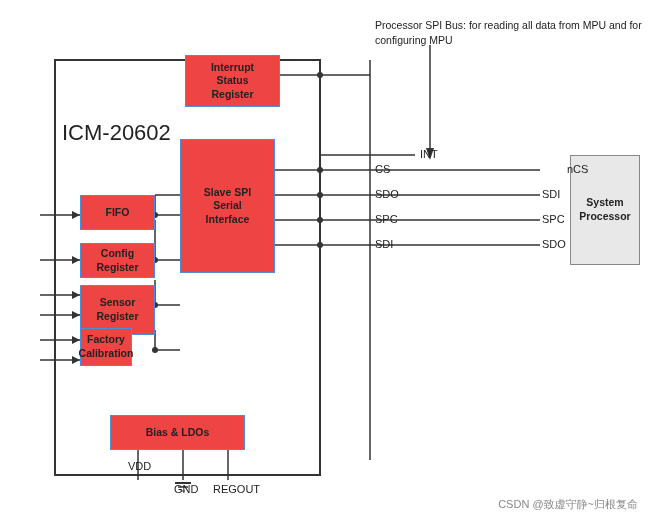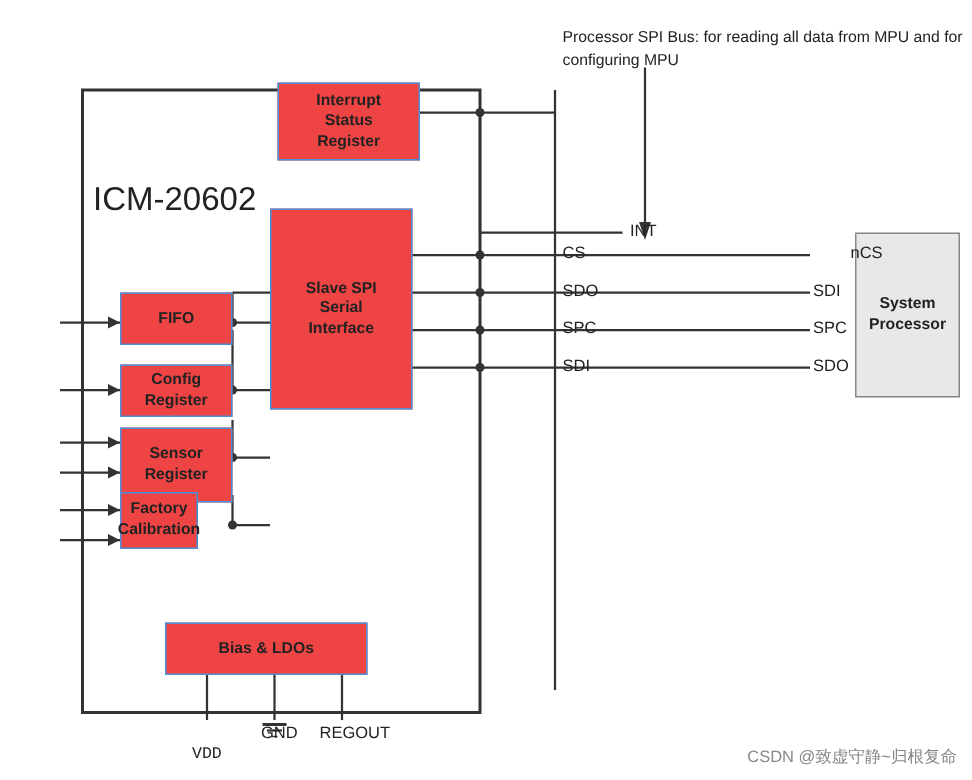--- a/index.html
+++ b/index.html
@@ -197,19 +197,19 @@
   <div class="label-text" style="left:375px; top:238px;">SDI</div>
 
   <div class="label-text" style="left:542px; top:163px;padding-left:25px;">nCS</div>
 
   <div class="label-text" style="left:542px; top:188px;">SDI</div>
 
   <div class="label-text" style="left:542px; top:213px;">SPC</div>
 
   <div class="label-text" style="left:542px; top:238px;">SDO</div>
 
-  <div class="label-text" style="left:128px; top:497px;font-family:Liberation Mono, monospace;">VDD</div>
+  <div class="label-text" style="left:128px; top:460px;">VDD</div>
   <div class="label-text" style="left:174px; top:483px;">GND</div>
   <div class="label-text" style="left:213px; top:483px;">REGOUT</div>
 
   <div class="watermark">CSDN @致虚守静~归根复命</div>
 
 </div>
 
 </body></html>

